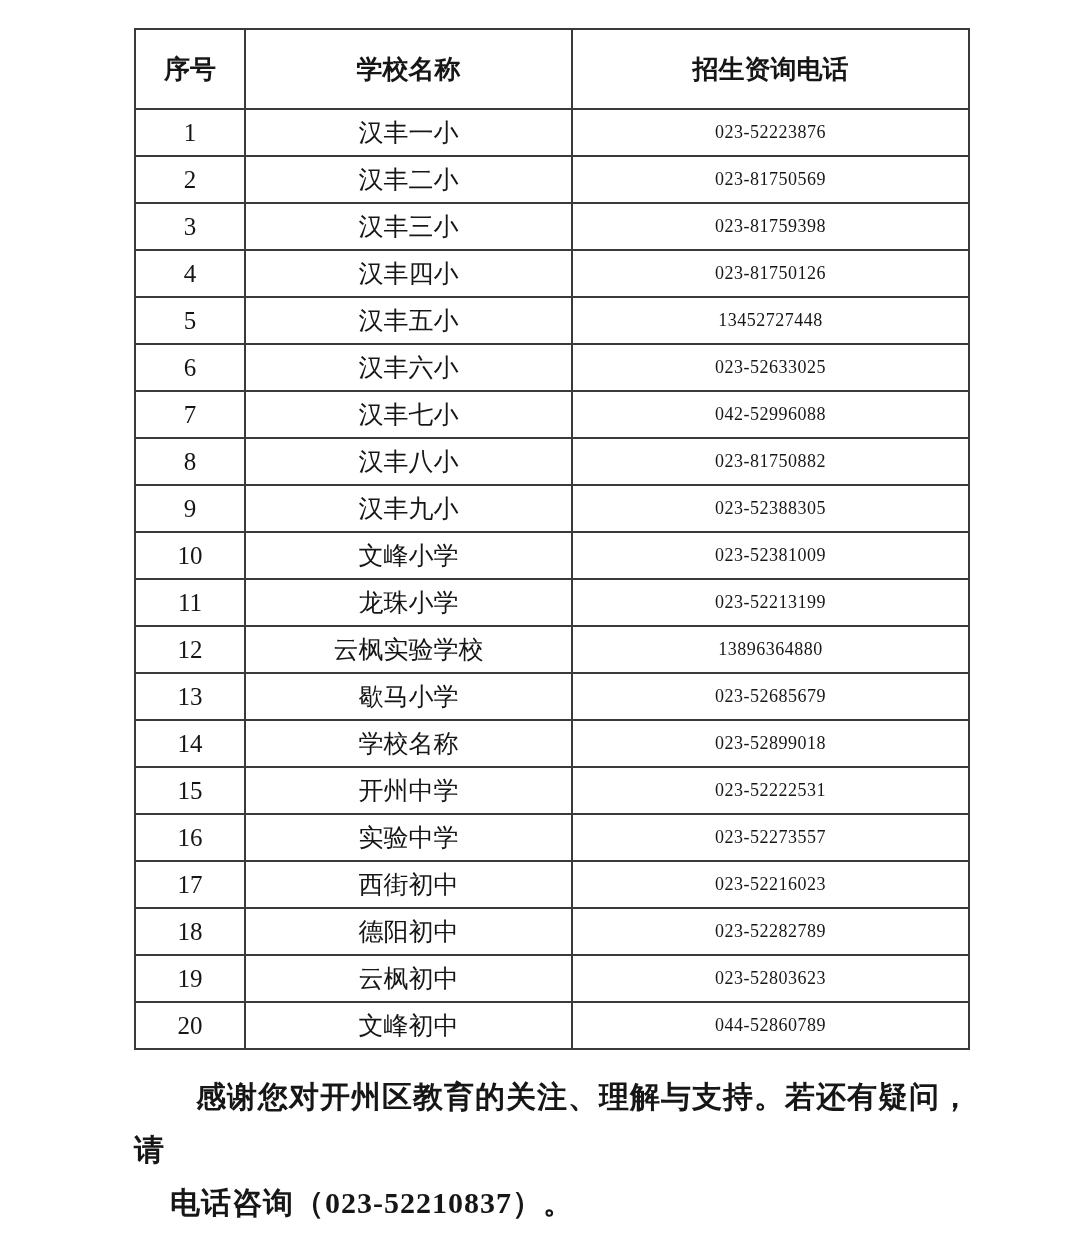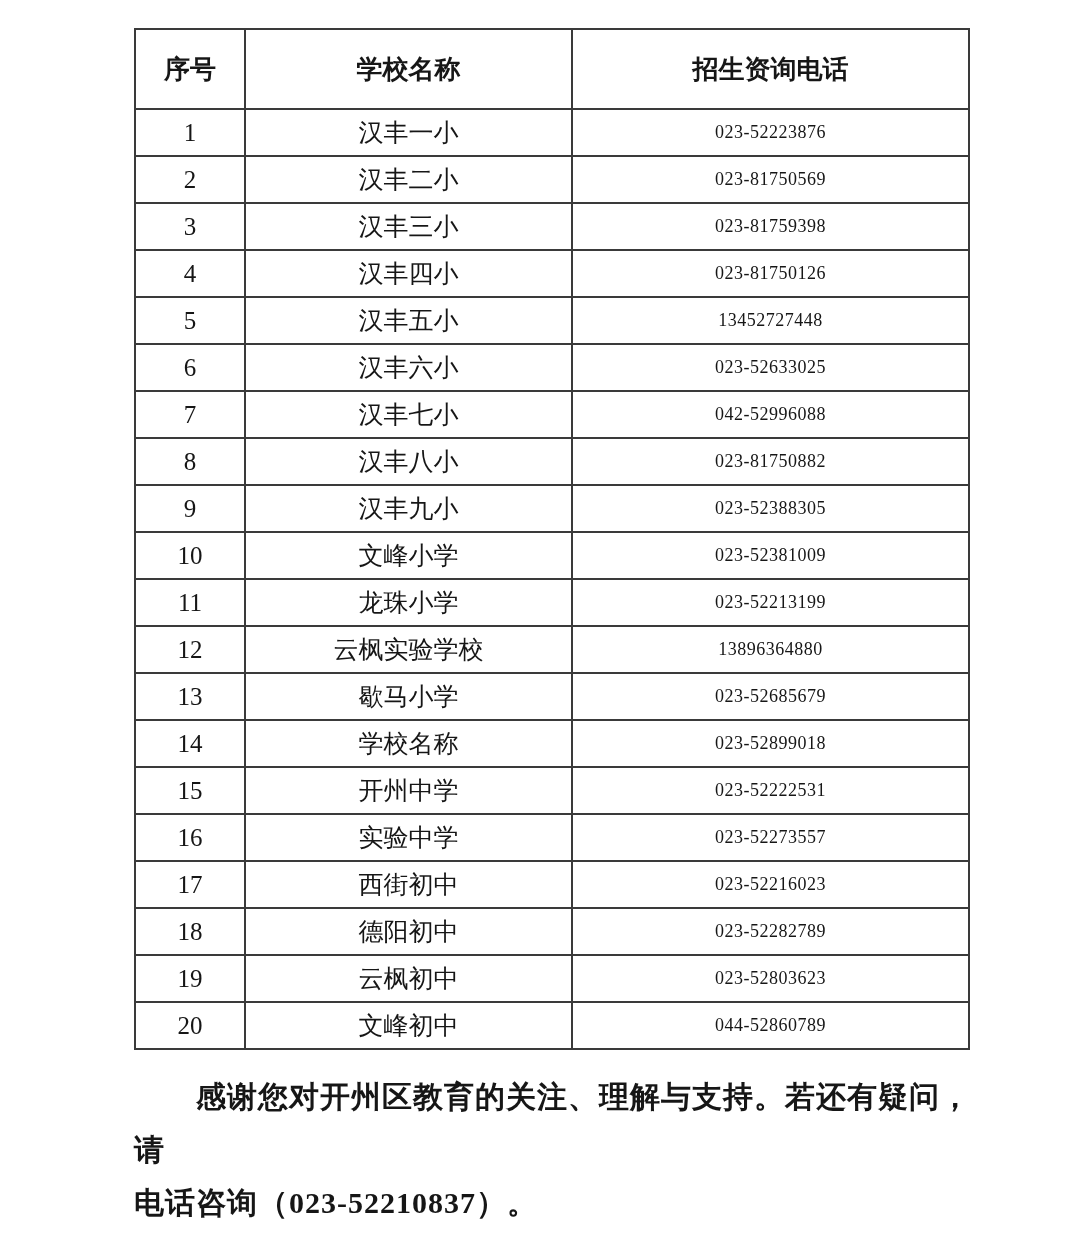--- a/index.html
+++ b/index.html
@@ -59,20 +59,21 @@
     text-align: left;
     color: #161616;
     font-weight: bold;
   }
   .footer .line1 {
     text-indent: 62px;
     letter-spacing: 1px;
   }
   .footer .line2 {
     letter-spacing: 1px;
+    margin-left: 36px;
   }
 </style>
 </head>
 <body>
 
 <div class="page">
 
   <table class="roster">
     <colgroup>
       <col class="c1">

